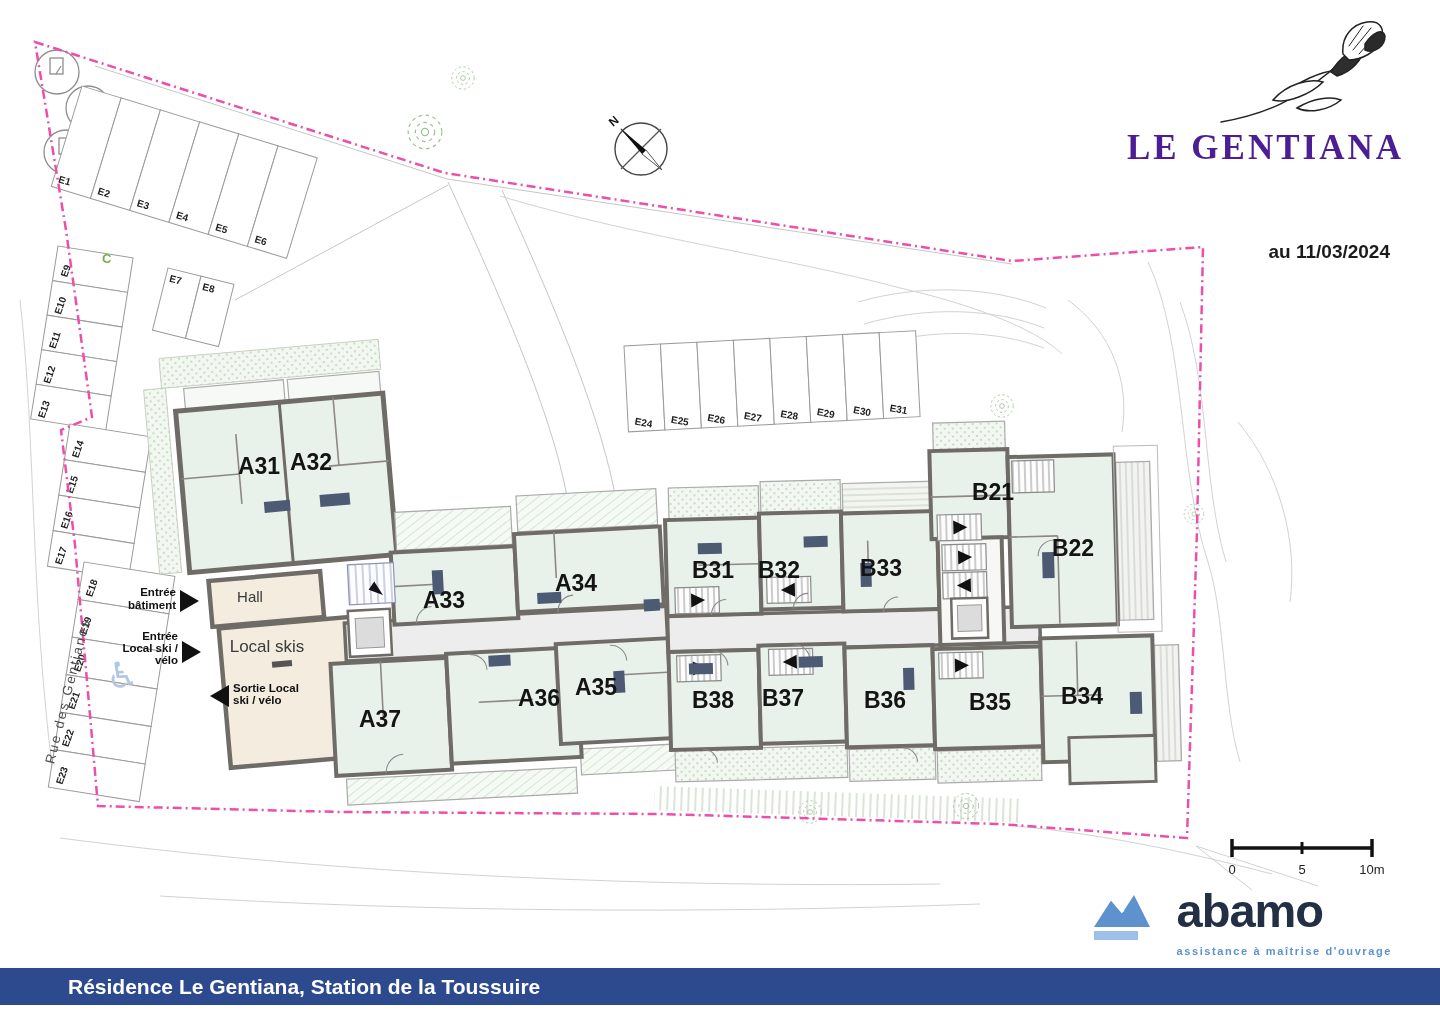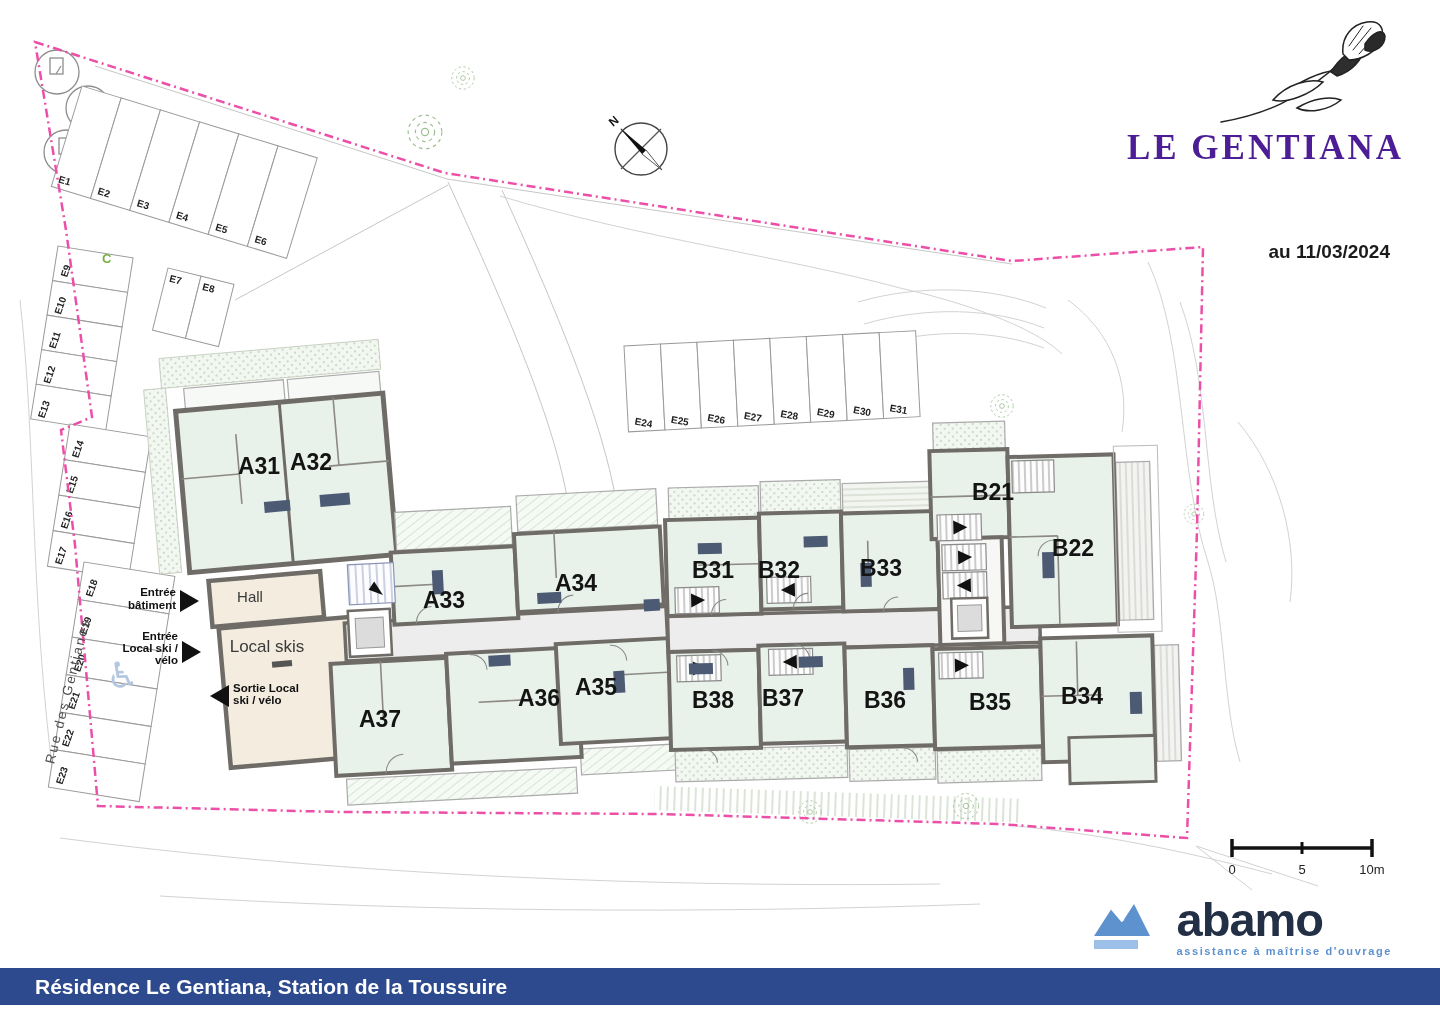--- a/index.html
+++ b/index.html
@@ -26,25 +26,25 @@
         letter-spacing:3px;color:#4c1d95;}
   .level-title{position:absolute;top:190px;right:36px;margin:0;white-space:nowrap;
         font-size:29px;font-weight:bold;color:#3d5169;}
   .date-line{position:absolute;top:229px;right:38px;margin:12px;white-space:nowrap;
         font-size:19px;font-weight:bold;color:#1b1b1b;}
 
   
   .logo{position:absolute;right:48px;bottom:60px;display:flex;align-items:flex-start;gap:25px;}
   .logo-text{display:flex;flex-direction:column;line-height:1;}
   .logo-name{font-size:47px;font-weight:bold;color:#232f44;letter-spacing:-1px;margin-top:2px;}
-  .logo-tagline{font-size:11px;font-weight:bold;color:#5e92ce;letter-spacing:1.6px;margin-top:3px;}
+  .logo-tagline{font-size:11px;font-weight:bold;color:#5e92ce;letter-spacing:1.6px;margin-top:12px;}
 
   
   .footer-bar{position:absolute;left:0;right:0;bottom:12px;height:37px;background:#2d4a8e;
-        color:#fff;font-size:21px;font-weight:bold;line-height:37px;padding-left:35px;}
+        color:#fff;font-size:21px;font-weight:bold;line-height:37px;padding-left:68px;}
 </style>
 </head>
 <body>
 
 <div class="page">
 
 <svg class="plan" width="1440" height="1017" viewBox="0 0 1440 1017">
   <defs>
     <pattern id="dots" width="8" height="8" patternUnits="userSpaceOnUse">
       <rect width="8" height="8" fill="#f2f7f1"></rect>

